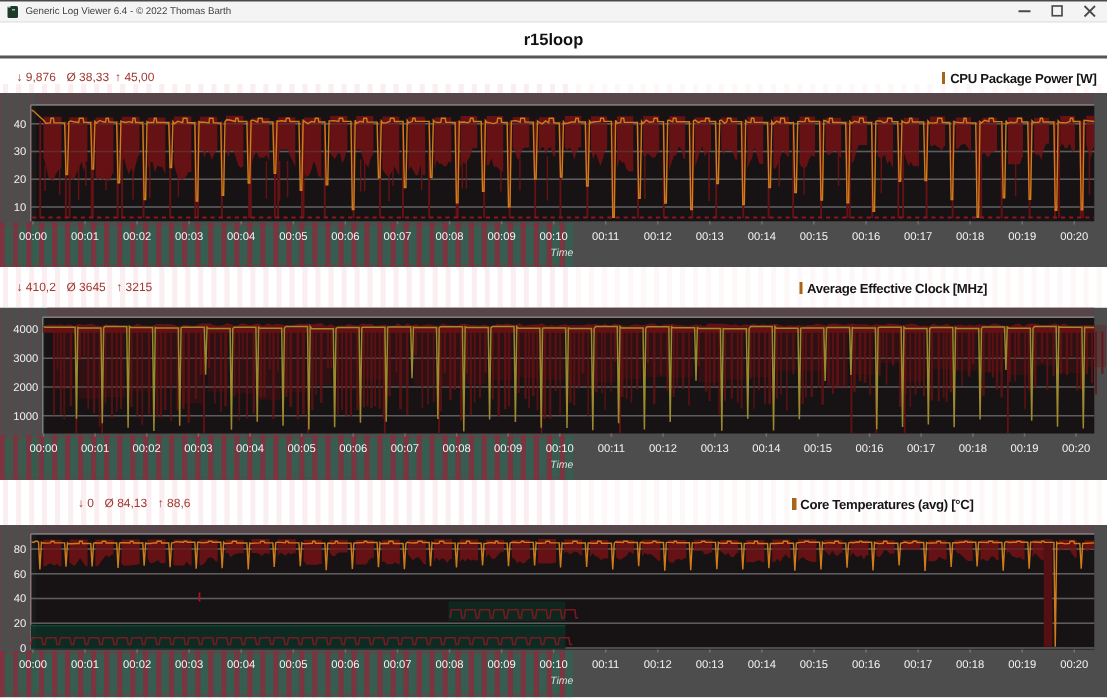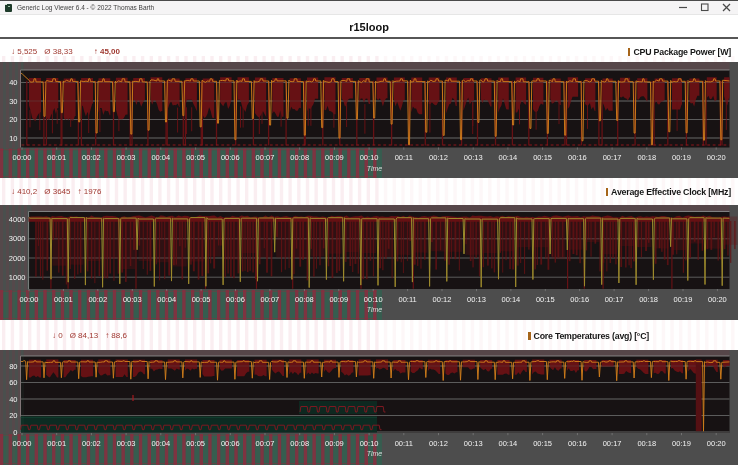--- a/index.html
+++ b/index.html
@@ -267,24 +267,24 @@
     <rect x="679.0" y="0" width="3.4" height="30" fill="#efc9d2" fill-opacity="0.15"></rect>
     <rect x="687.7" y="0" width="3.4" height="30" fill="#efc9d2" fill-opacity="0.15"></rect>
     <rect x="696.4" y="0" width="3.4" height="30" fill="#efc9d2" fill-opacity="0.15"></rect>
     <rect x="705.1" y="0" width="3.4" height="30" fill="#efc9d2" fill-opacity="0.15"></rect>
     <rect x="713.8" y="0" width="3.4" height="30" fill="#efc9d2" fill-opacity="0.15"></rect>
     <rect x="722.4" y="0" width="3.4" height="30" fill="#efc9d2" fill-opacity="0.15"></rect>
     <rect x="731.1" y="0" width="3.4" height="30" fill="#efc9d2" fill-opacity="0.15"></rect>
   </svg>
 <div class="abs" style="left:0;top:36.5px;width:738px;height:2px;background:#565656;"></div>
 <div class="abs" style="left:0;top:21px;width:738px;text-align:center;font-size:11px;font-weight:bold;color:#111;">r15loop</div>
-<div class="abs" style="left:11px;top:46.5px;font-size:8px;color:#a03a32;white-space:nowrap;"><span>↓ 5,525</span><span style="margin-left:7px;">Ø 38,33</span><span style="margin-left:21px;font-weight:bold;">↑ 45,00</span></div>
+<div class="abs" style="left:11px;top:46.5px;font-size:8px;color:#a03a32;white-space:nowrap;"><span>↓ 9,876</span><span style="margin-left:7px;">Ø 38,33</span><span style="margin-left:4px;">↑ 45,00</span></div>
 <div class="abs" style="left:0;top:46.5px;width:731px;text-align:right;font-size:8.8px;font-weight:bold;letter-spacing:-0.22px;color:#161616;white-space:nowrap;"><span style="display:inline-block;width:2.5px;height:8px;background:#a6651a;margin-right:3px;position:relative;top:1px;"></span>CPU Package Power [W]</div>
-<div class="abs" style="left:11px;top:187.0px;font-size:8px;color:#a03a32;white-space:nowrap;"><span>↓ 410,2</span><span style="margin-left:7px;">Ø 3645</span><span style="margin-left:7px;">↑ 1976</span></div>
-<div class="abs" style="left:0;top:187.0px;width:731px;text-align:right;font-size:8.8px;font-weight:bold;letter-spacing:-0.22px;color:#161616;white-space:nowrap;"><span style="display:inline-block;width:2.5px;height:8px;background:#a6651a;margin-right:3px;position:relative;top:1px;"></span>Average Effective Clock [MHz]</div>
+<div class="abs" style="left:11px;top:187.0px;font-size:8px;color:#a03a32;white-space:nowrap;"><span>↓ 410,2</span><span style="margin-left:7px;">Ø 3645</span><span style="margin-left:7px;">↑ 3215</span></div>
+<div class="abs" style="left:0;top:187.0px;width:658px;text-align:right;font-size:8.8px;font-weight:bold;letter-spacing:-0.22px;color:#161616;white-space:nowrap;"><span style="display:inline-block;width:2.5px;height:8px;background:#a6651a;margin-right:3px;position:relative;top:1px;"></span>Average Effective Clock [MHz]</div>
 <div class="abs" style="left:11px;top:331.0px;font-size:8px;color:#a03a32;white-space:nowrap;padding-left:41px;"><span>↓ 0</span><span style="margin-left:7px;">Ø 84,13</span><span style="margin-left:7px;">↑ 88,6</span></div>
 <div class="abs" style="left:0;top:331.0px;width:649px;text-align:right;font-size:8.8px;font-weight:bold;letter-spacing:-0.22px;color:#161616;white-space:nowrap;"><span style="display:inline-block;width:2.5px;height:8px;background:#a6651a;margin-right:3px;position:relative;top:1px;"></span>Core Temperatures (avg) [°C]</div>
 <svg width="738" height="116" viewBox="0 62 738 116" style="position:absolute;left:0;top:62px">
     <rect x="0.0" y="62.0" width="738.0" height="116.0" fill="#4d4d4d" fill-opacity="1.0"></rect>
     <rect x="23.5" y="62.0" width="706.0" height="8.0" fill="#564649" fill-opacity="1.0"></rect>
     <rect x="20.5" y="70.0" width="709.0" height="77.5" fill="#171213" fill-opacity="1.0"></rect>
     <line x1="20.5" y1="82.5" x2="729.5" y2="82.5" stroke="#5c5c5c" stroke-width="1.0" stroke-opacity="1.0"></line>
     <line x1="20.5" y1="101.0" x2="729.5" y2="101.0" stroke="#5c5c5c" stroke-width="1.0" stroke-opacity="1.0"></line>
     <line x1="20.5" y1="119.5" x2="729.5" y2="119.5" stroke="#5c5c5c" stroke-width="1.0" stroke-opacity="1.0"></line>
     <line x1="20.5" y1="138.0" x2="729.5" y2="138.0" stroke="#5c5c5c" stroke-width="1.0" stroke-opacity="1.0"></line>

